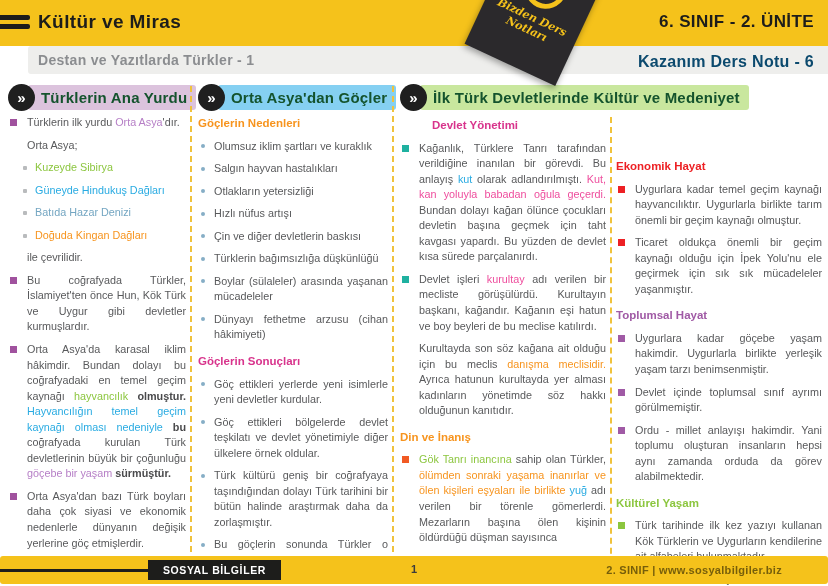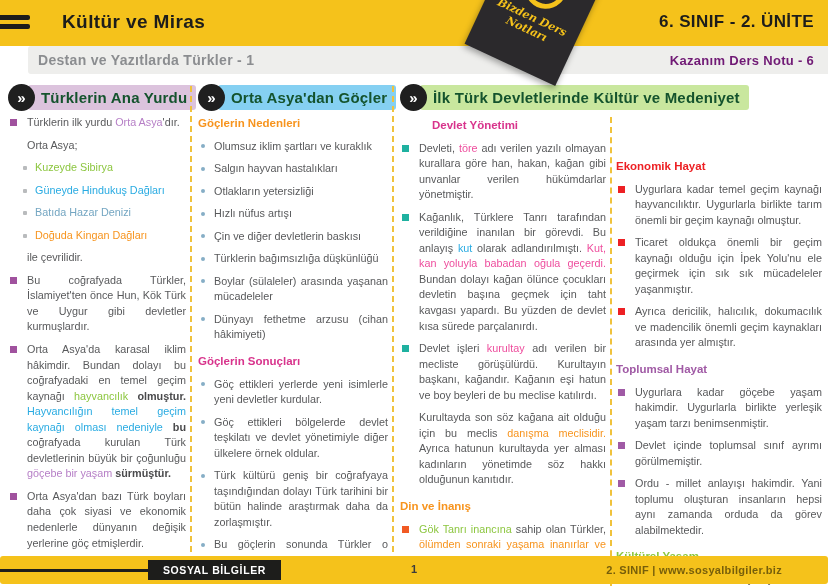--- a/index.html
+++ b/index.html
@@ -2,25 +2,25 @@
 <html><head>
 <meta charset="utf-8">
 <style>
   html,body{margin:0;padding:0;}
   body{width:828px;height:586px;position:relative;background:#ffffff;overflow:hidden;
        font-family:"Liberation Sans", sans-serif;}
   
   .topbar{position:absolute;top:0;left:0;right:0;height:46px;background:#F5C21B;}
   .menu-bars{position:absolute;left:0;top:15px;width:30px;}
   .menu-bars div{height:5px;background:#1d1d1b;border-radius:0 2px 2px 0;margin-bottom:4px;}
-  .topbar-title{position:absolute;left:38px;top:11px;font-size:19px;font-weight:800;color:#1d1d1b;letter-spacing:.4px;margin-left:24px;}
+  .topbar-title{position:absolute;left:38px;top:11px;font-size:19px;font-weight:800;color:#1d1d1b;letter-spacing:.4px;}
   .topbar-unit{position:absolute;right:14px;top:12px;font-size:17px;font-weight:800;color:#1d1d1b;letter-spacing:.4px;}
   .subbar{position:absolute;top:46px;left:28px;right:0;height:28px;background:#eeeeec;border-radius:3px 0 0 3px;}
   .subbar-left{position:absolute;left:10px;top:6px;font-size:14px;font-weight:700;color:#8b8d90;letter-spacing:.3px;}
-  .subbar-right{position:absolute;right:14px;top:7px;font-size:13px;font-weight:700;color:#701a75;letter-spacing:.3px;}
+  .subbar-right{position:absolute;right:14px;top:7px;font-size:16px;font-weight:700;color:#0c4a6e;letter-spacing:.3px;}
   
   .ribbon{position:absolute;left:492px;top:-80px;width:100px;height:152px;background:#2b292c;
           transform:rotate(25deg);z-index:6;box-shadow:0 3px 6px rgba(0,0,0,.35);
           display:flex;flex-direction:column;align-items:center;box-sizing:border-box;padding-top:46px;}
   .logo{width:42px;height:42px;border-radius:50%;background:#F5C21B;position:relative;}
   .logo .r1{position:absolute;inset:5px;border-radius:50%;background:#2b292c;}
   .logo .r2{position:absolute;inset:10px;border-radius:50%;background:#F5C21B;}
   .ribbon-text{margin-top:5px;color:#F5C21B;font-family:"DejaVu Serif",serif;font-style:italic;
                font-weight:700;font-size:11px;line-height:1.2;text-align:center;}
   
@@ -126,33 +126,32 @@
     </section>
   <div class="vsep"></div>
   <section class="col" id="col-2">
       <div class="colhead">
         <span class="chev">»</span>
         <span class="pill" style="background: rgb(201, 231, 158);">İlk Türk Devletlerinde Kültür ve Medeniyet</span>
       </div>
       <div class="subrow">
         <div class="subcol">
           <p class="block block-heading" style="color: rgb(216, 52, 140); margin-left: 32px;">Devlet Yönetimi</p>
-          <p class="block block-bullet"><span class="marker" style="background: rgb(31, 177, 160);"></span><span class="txt"><span>Devleti, </span><span style="color: rgb(238, 77, 157);">töre</span><span> adı verilen yazılı olmayan kurallara göre han, hakan, kağan gibi unvanlar verilen hükümdarlar yönetmiştir.</span></span></p>
+          <p class="block block-bullet"><span class="marker" style="background: rgb(31, 177, 160);"></span></p>
           <p class="block block-bullet"><span class="marker" style="background: rgb(31, 177, 160);"></span><span class="txt"><span>Kağanlık, Türklere Tanrı tarafından verildiğine inanılan bir görevdi. Bu anlayış </span><span style="color: rgb(41, 171, 226);">kut</span><span> olarak adlandırılmıştı. </span><span style="color: rgb(238, 77, 157);">Kut, kan yoluyla babadan oğula geçerdi.</span><span> Bundan dolayı kağan ölünce çocukları devletin başına geçmek için taht kavgası yapardı. Bu yüzden de devlet kısa sürede parçalanırdı.</span></span></p>
           <p class="block block-bullet"><span class="marker" style="background: rgb(31, 177, 160);"></span><span class="txt"><span>Devlet işleri </span><span style="color: rgb(238, 77, 157);">kurultay</span><span> adı verilen bir mecliste görüşülürdü. Kurultayın başkanı, kağandır. Kağanın eşi hatun ve boy beyleri de bu meclise katılırdı.</span></span></p>
           <p class="block block-plain"><span class="txt"><span>Kurultayda son söz kağana ait olduğu için bu meclis </span><span style="color: rgb(247, 148, 30);">danışma meclisidir.</span><span> Ayrıca hatunun kurultayda yer alması kadınların yönetimde söz hakkı olduğunun kanıtıdır.</span></span></p>
           <p class="block block-heading" style="color: rgb(247, 148, 30);">Din ve İnanış</p>
           <p class="block block-bullet"><span class="marker" style="background: rgb(241, 90, 36);"></span><span class="txt"><span style="color: rgb(140, 198, 63);">Gök Tanrı inancına</span><span> sahip olan Türkler, </span><span style="color: rgb(247, 148, 30);">ölümden sonraki yaşama inanırlar ve ölen kişileri eşyaları ile birlikte</span><span> </span><span style="color: rgb(41, 171, 226);">yuğ</span><span> adı verilen bir törenle gömerlerdi. Mezarların başına ölen kişinin öldürdüğü düşman sayısınca </span></span></p>
         </div>
         <div class="vsep"></div>
         <div class="subcol">
           <p class="block block-heading" style="color: rgb(237, 32, 36); margin-top: 43px;">Ekonomik Hayat</p>
           <p class="block block-bullet"><span class="marker" style="background: rgb(237, 32, 36);"></span><span class="txt"><span>Uygurlara kadar temel geçim kaynağı hayvancılıktır. Uygurlarla birlikte tarım önemli bir geçim kaynağı olmuştur.</span></span></p>
           <p class="block block-bullet"><span class="marker" style="background: rgb(237, 32, 36);"></span><span class="txt"><span>Ticaret oldukça önemli bir geçim kaynağı olduğu için İpek Yolu'nu ele geçirmek için sık sık mücadeleler yaşanmıştır.</span></span></p>
-          <p class="block block-bullet"><span class="marker" style="background: rgb(237, 32, 36);"></span><span class="txt"><span>Ayrıca dericilik, halıcılık, dokumacılık ve madencilik önemli geçim kaynakları arasında yer almıştır.</span></span></p>
           <p class="block block-heading" style="color: rgb(160, 90, 165);">Toplumsal Hayat</p>
           <p class="block block-bullet"><span class="marker" style="background: rgb(160, 90, 165);"></span><span class="txt"><span>Uygurlara kadar göçebe yaşam hakimdir. Uygurlarla birlikte yerleşik yaşam tarzı benimsenmiştir.</span></span></p>
           <p class="block block-bullet"><span class="marker" style="background: rgb(160, 90, 165);"></span><span class="txt"><span>Devlet içinde toplumsal sınıf ayrımı görülmemiştir.</span></span></p>
           <p class="block block-bullet"><span class="marker" style="background: rgb(160, 90, 165);"></span><span class="txt"><span>Ordu - millet anlayışı hakimdir. Yani toplumu oluşturan insanların hepsi aynı zamanda orduda da görev alabilmektedir.</span></span></p>
           <p class="block block-heading" style="color: rgb(140, 198, 63);">Kültürel Yaşam</p>
           <p class="block block-bullet"><span class="marker" style="background: rgb(140, 198, 63);"></span><span class="txt"><span>Türk tarihinde ilk kez yazıyı kullanan Kök Türklerin ve Uygurların kendilerine ait alfabeleri bulunmaktadır.</span></span></p>
           <p class="block block-bullet"><span class="txt"><span>Türk tarihinin ilk yazılı eserleri olan Orhun Kitabeleri, Kök Türk alfabesi ile yazılmıştır.</span></span></p>
         </div>
       </div>
     </section>

